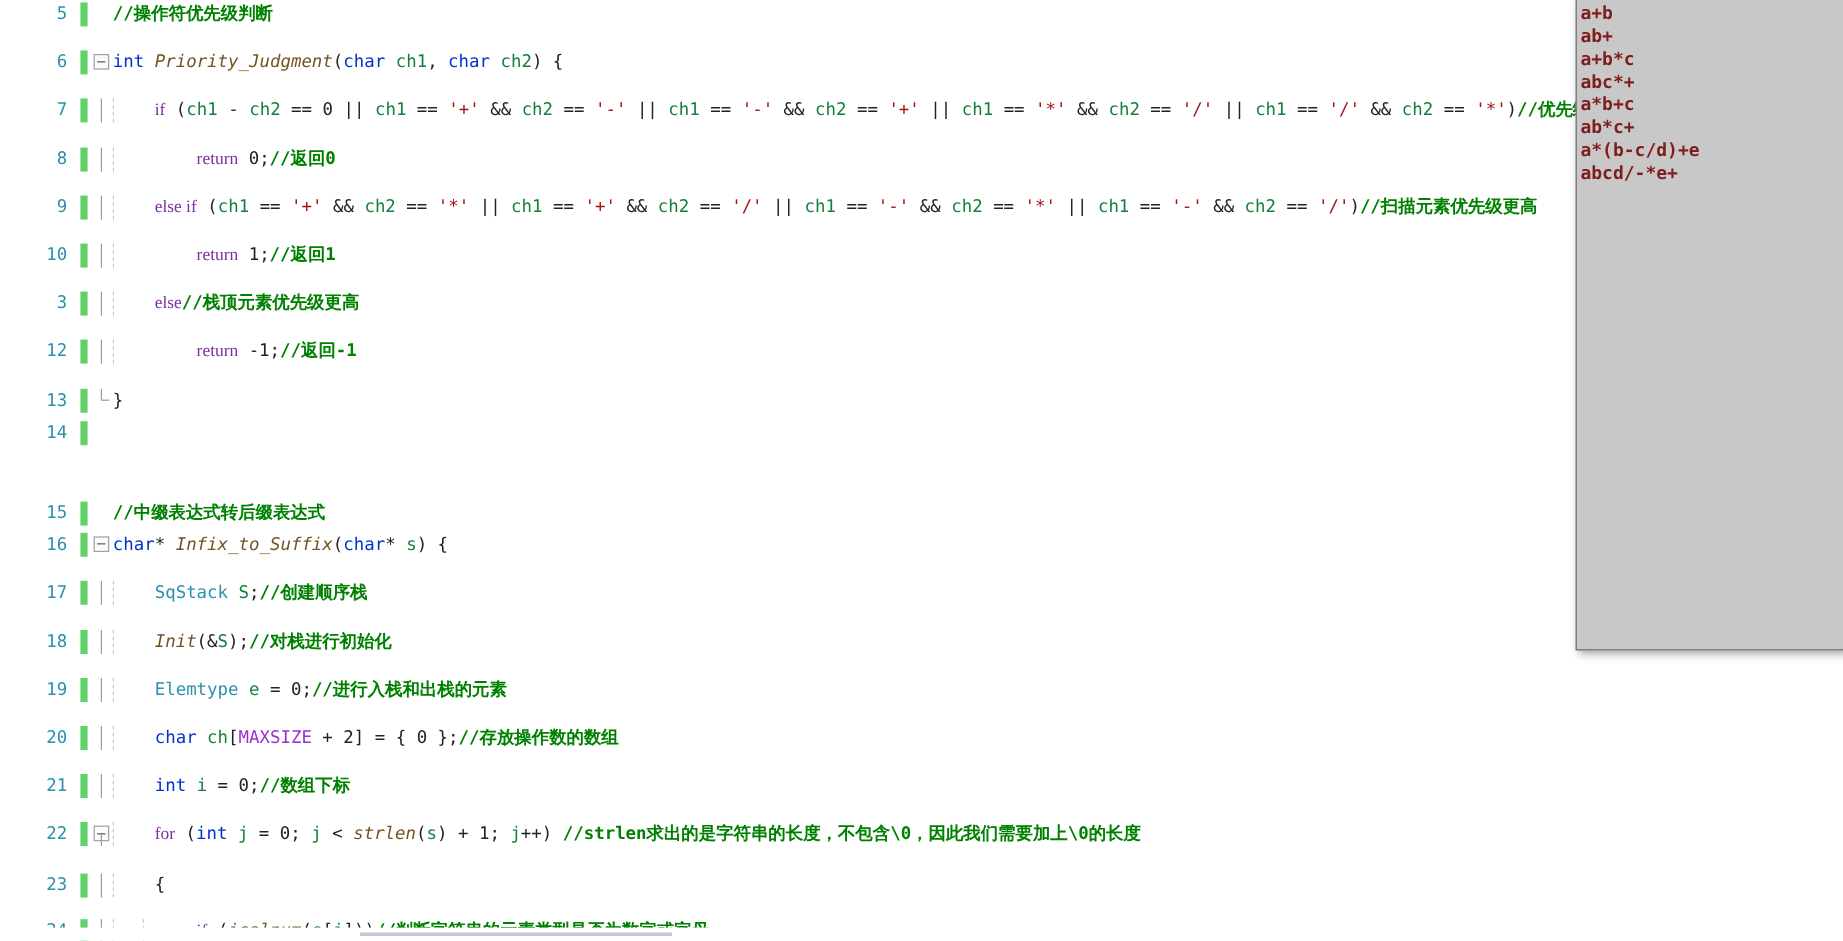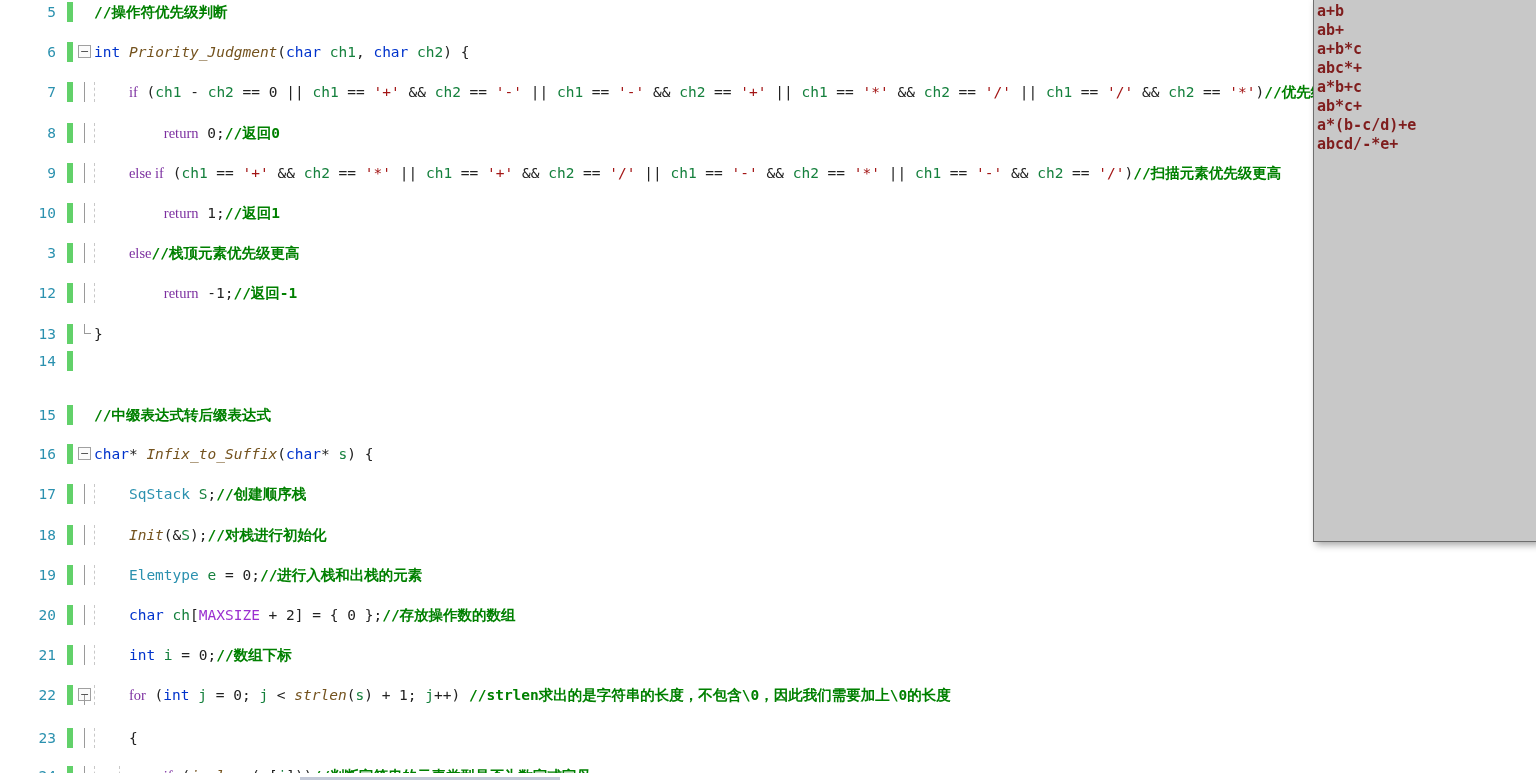--- a/index.html
+++ b/index.html
@@ -86,21 +86,21 @@
         <div class="row" style="top: 2px;"><span class="lnum">5</span><span class="greenbar"></span><span class="foldcol"></span><span class="code"><span class="cmt">//操作符优先级判断</span></span></div>
         <div class="row" style="top: 22.1px;"><span class="lnum">6</span><span class="greenbar"></span><span class="foldcol"><span class="fold-box">−</span></span><span class="code"><span class="type">int</span><span class="op"> </span><span class="fn">Priority_Judgment</span><span class="op">(</span><span class="type">char</span><span class="op"> </span><span class="ident">ch1</span><span class="op">, </span><span class="type">char</span><span class="op"> </span><span class="ident">ch2</span><span class="op">) {</span></span></div>
         <div class="row" style="top: 42.2px;"><span class="lnum">7</span><span class="greenbar"></span><span class="foldcol"><span class="fold-line"></span></span><span class="indentguide" style="left: 94px;"></span><span class="code"><span class="op">    </span><span class="kw">if</span><span class="op"> (</span><span class="ident">ch1</span><span class="op"> - </span><span class="ident">ch2</span><span class="op"> == </span><span class="num">0</span><span class="op"> || </span><span class="ident">ch1</span><span class="op"> == </span><span class="str">'+'</span><span class="op"> &amp;&amp; </span><span class="ident">ch2</span><span class="op"> == </span><span class="str">'-'</span><span class="op"> || </span><span class="ident">ch1</span><span class="op"> == </span><span class="str">'-'</span><span class="op"> &amp;&amp; </span><span class="ident">ch2</span><span class="op"> == </span><span class="str">'+'</span><span class="op"> || </span><span class="ident">ch1</span><span class="op"> == </span><span class="str">'*'</span><span class="op"> &amp;&amp; </span><span class="ident">ch2</span><span class="op"> == </span><span class="str">'/'</span><span class="op"> || </span><span class="ident">ch1</span><span class="op"> == </span><span class="str">'/'</span><span class="op"> &amp;&amp; </span><span class="ident">ch2</span><span class="op"> == </span><span class="str">'*'</span><span class="op">)</span><span class="cmt">//优先级相同</span></span></div>
         <div class="row" style="top: 62.3px;"><span class="lnum">8</span><span class="greenbar"></span><span class="foldcol"><span class="fold-line"></span></span><span class="indentguide" style="left: 94px;"></span><span class="code"><span class="op">        </span><span class="kw">return</span><span class="op"> </span><span class="num">0</span><span class="op">;</span><span class="cmt">//返回0</span></span></div>
         <div class="row" style="top: 82.4px;"><span class="lnum">9</span><span class="greenbar"></span><span class="foldcol"><span class="fold-line"></span></span><span class="indentguide" style="left: 94px;"></span><span class="code"><span class="op">    </span><span class="kw">else if</span><span class="op"> (</span><span class="ident">ch1</span><span class="op"> == </span><span class="str">'+'</span><span class="op"> &amp;&amp; </span><span class="ident">ch2</span><span class="op"> == </span><span class="str">'*'</span><span class="op"> || </span><span class="ident">ch1</span><span class="op"> == </span><span class="str">'+'</span><span class="op"> &amp;&amp; </span><span class="ident">ch2</span><span class="op"> == </span><span class="str">'/'</span><span class="op"> || </span><span class="ident">ch1</span><span class="op"> == </span><span class="str">'-'</span><span class="op"> &amp;&amp; </span><span class="ident">ch2</span><span class="op"> == </span><span class="str">'*'</span><span class="op"> || </span><span class="ident">ch1</span><span class="op"> == </span><span class="str">'-'</span><span class="op"> &amp;&amp; </span><span class="ident">ch2</span><span class="op"> == </span><span class="str">'/'</span><span class="op">)</span><span class="cmt">//扫描元素优先级更高</span></span></div>
         <div class="row" style="top: 102.5px;"><span class="lnum">10</span><span class="greenbar"></span><span class="foldcol"><span class="fold-line"></span></span><span class="indentguide" style="left: 94px;"></span><span class="code"><span class="op">        </span><span class="kw">return</span><span class="op"> </span><span class="num">1</span><span class="op">;</span><span class="cmt">//返回1</span></span></div>
         <div class="row" style="top: 122.6px;"><span class="lnum">3</span><span class="greenbar"></span><span class="foldcol"><span class="fold-line"></span></span><span class="indentguide" style="left: 94px;"></span><span class="code"><span class="op">    </span><span class="kw">else</span><span class="cmt">//栈顶元素优先级更高</span></span></div>
         <div class="row" style="top: 142.7px;"><span class="lnum">12</span><span class="greenbar"></span><span class="foldcol"><span class="fold-line"></span></span><span class="indentguide" style="left: 94px;"></span><span class="code"><span class="op">        </span><span class="kw">return</span><span class="op"> </span><span class="num">-1</span><span class="op">;</span><span class="cmt">//返回-1</span></span></div>
         <div class="row" style="top: 162.8px;"><span class="lnum">13</span><span class="greenbar"></span><span class="foldcol"><span class="fold-elbow"></span><span class="fold-elbow-h"></span></span><span class="code"><span class="op">}</span></span></div>
         <div class="row" style="top: 170px;"><span class="lnum">14</span><span class="greenbar"></span><span class="foldcol"></span><span class="code"></span></div>
-        <div class="row" style="top: 204px;"><span class="lnum">15</span><span class="greenbar"></span><span class="foldcol"></span><span class="code"><span class="cmt">//中缀表达式转后缀表达式</span></span></div>
+        <div class="row" style="top: 217px;"><span class="lnum">15</span><span class="greenbar"></span><span class="foldcol"></span><span class="code"><span class="cmt">//中缀表达式转后缀表达式</span></span></div>
         <div class="row" style="top: 223.1px;"><span class="lnum">16</span><span class="greenbar"></span><span class="foldcol"><span class="fold-box">−</span></span><span class="code"><span class="type">char</span><span class="op">* </span><span class="fn">Infix_to_Suffix</span><span class="op">(</span><span class="type">char</span><span class="op">* </span><span class="ident">s</span><span class="op">) {</span></span></div>
         <div class="row" style="top: 243.2px;"><span class="lnum">17</span><span class="greenbar"></span><span class="foldcol"><span class="fold-line"></span></span><span class="indentguide" style="left: 94px;"></span><span class="code"><span class="op">    </span><span class="udtype">SqStack</span><span class="op"> </span><span class="ident">S</span><span class="op">;</span><span class="cmt">//创建顺序栈</span></span></div>
         <div class="row" style="top: 263.3px;"><span class="lnum">18</span><span class="greenbar"></span><span class="foldcol"><span class="fold-line"></span></span><span class="indentguide" style="left: 94px;"></span><span class="code"><span class="op">    </span><span class="fn">Init</span><span class="op">(&amp;</span><span class="ident">S</span><span class="op">);</span><span class="cmt">//对栈进行初始化</span></span></div>
         <div class="row" style="top: 283.4px;"><span class="lnum">19</span><span class="greenbar"></span><span class="foldcol"><span class="fold-line"></span></span><span class="indentguide" style="left: 94px;"></span><span class="code"><span class="op">    </span><span class="udtype">Elemtype</span><span class="op"> </span><span class="ident">e</span><span class="op"> = </span><span class="num">0</span><span class="op">;</span><span class="cmt">//进行入栈和出栈的元素</span></span></div>
         <div class="row" style="top: 303.5px;"><span class="lnum">20</span><span class="greenbar"></span><span class="foldcol"><span class="fold-line"></span></span><span class="indentguide" style="left: 94px;"></span><span class="code"><span class="op">    </span><span class="type">char</span><span class="op"> </span><span class="ident">ch</span><span class="op">[</span><span class="macro">MAXSIZE</span><span class="op"> + </span><span class="num">2</span><span class="op">] = { </span><span class="num">0</span><span class="op"> };</span><span class="cmt">//存放操作数的数组</span></span></div>
         <div class="row" style="top: 323.6px;"><span class="lnum">21</span><span class="greenbar"></span><span class="foldcol"><span class="fold-line"></span></span><span class="indentguide" style="left: 94px;"></span><span class="code"><span class="op">    </span><span class="type">int</span><span class="op"> </span><span class="ident">i</span><span class="op"> = </span><span class="num">0</span><span class="op">;</span><span class="cmt">//数组下标</span></span></div>
         <div class="row" style="top: 343.7px;"><span class="lnum">22</span><span class="greenbar"></span><span class="foldcol"><span class="fold-box">−</span><span class="fold-line half-bot"></span></span><span class="indentguide" style="left: 94px;"></span><span class="code"><span class="op">    </span><span class="kw">for</span><span class="op"> (</span><span class="type">int</span><span class="op"> </span><span class="ident">j</span><span class="op"> = </span><span class="num">0</span><span class="op">; </span><span class="ident">j</span><span class="op"> &lt; </span><span class="fn">strlen</span><span class="op">(</span><span class="ident">s</span><span class="op">) + </span><span class="num">1</span><span class="op">; </span><span class="ident">j</span><span class="op">++) </span><span class="cmt">//strlen求出的是字符串的长度，不包含\0，因此我们需要加上\0的长度</span></span></div>
         <div class="row" style="top: 366px;"><span class="lnum">23</span><span class="greenbar"></span><span class="foldcol"><span class="fold-line"></span></span><span class="indentguide" style="left: 94px;"></span><span class="code"><span class="op">    {</span></span></div>
         <div class="row" style="top: 383.9px;"><span class="lnum">24</span><span class="greenbar"></span><span class="foldcol"><span class="fold-line"></span></span><span class="indentguide" style="left: 94px;"></span><span class="indentguide" style="left: 119px;"></span><span class="code"><span class="op">        </span><span class="kw">if</span><span class="op"> (</span><span class="fn">isalnum</span><span class="op">(</span><span class="ident">s</span><span class="op">[</span><span class="ident">j</span><span class="op">]))</span><span class="cmt">//判断字符串的元素类型是否为数字或字母</span></span></div>
       </div>

